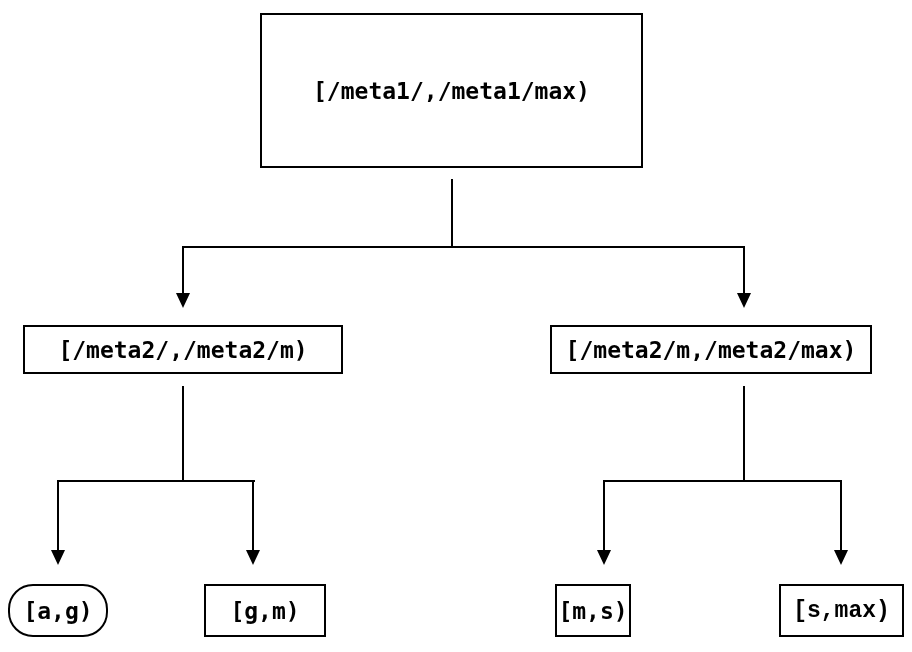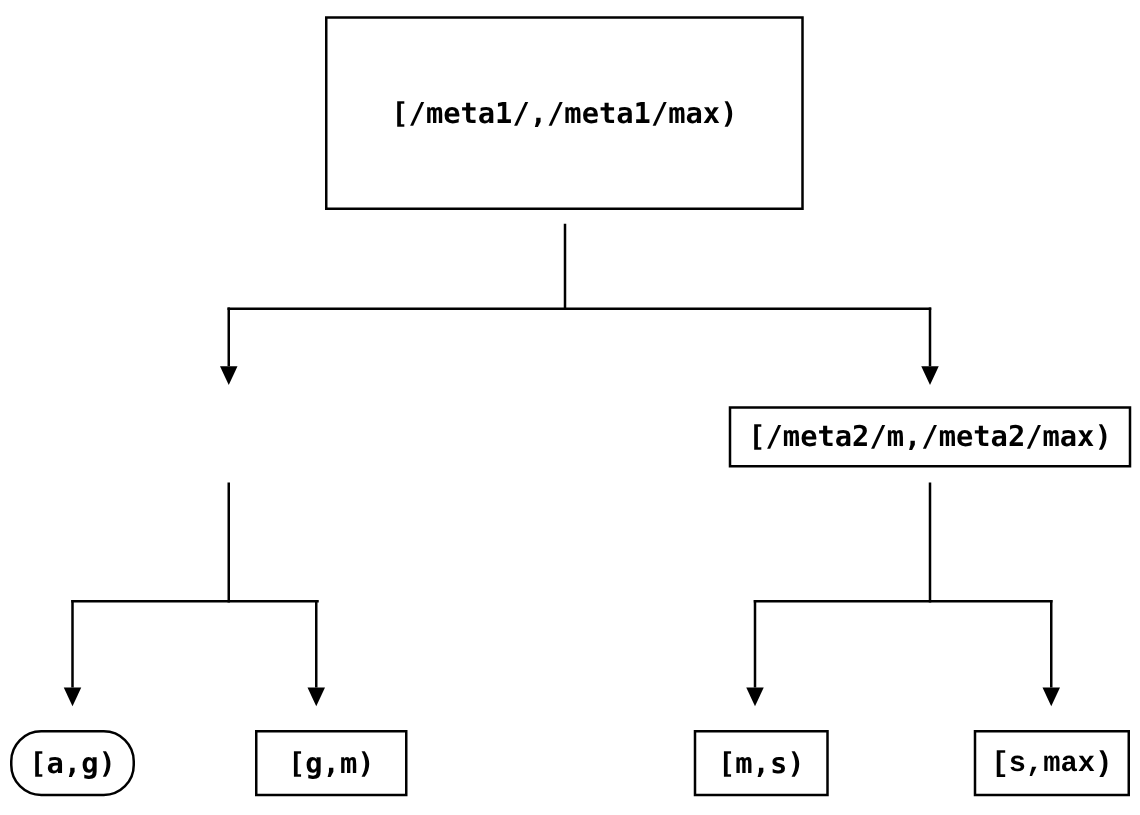--- a/index.html
+++ b/index.html
@@ -37,24 +37,24 @@
     width: 0;
     height: 0;
     border-left: 7px solid transparent;
     border-right: 7px solid transparent;
     border-top: 15px solid #000000;
   }
 
   
   .node-root      { left: 260px; top: 13px;  width: 383px; height: 155px; }
   .node-meta2-low { left: 23px;  top: 325px; width: 320px; height: 49px;  }
-  .node-meta2-high{ left: 583px; top: 325px; width: 322px; height: 49px;  }
+  .node-meta2-high{ left: 550px; top: 325px; width: 322px; height: 49px;  }
   .node-leaf-ag   { left: 8px;   top: 584px; width: 100px; height: 53px; border-radius: 25px;  }
   .node-leaf-gm   { left: 204px; top: 584px; width: 122px;  height: 53px;  }
-  .node-leaf-ms   { left: 555px; top: 584px; width: 108px;  height: 53px; text-align: center;  }
+  .node-leaf-ms   { left: 555px; top: 584px; width: 76px;  height: 53px; text-align: center;  }
   .node-leaf-smax { left: 779px; top: 584px; width: 125px; height: 53px; font-family: Liberation Mono, monospace;  }
 
   
   .e1-stem   { left: 451px; top: 179px; width: 2px;   height: 69px; }
   .e1-cross  { left: 182px; top: 246px; width: 563px; height: 2px;  }
   .e1-drop-l { left: 182px; top: 246px; width: 2px;   height: 47px; }
   .e1-drop-r { left: 743px; top: 246px; width: 2px;   height: 47px; }
   .e1-arr-l  { left: 176px; top: 293px; }
   .e1-arr-r  { left: 737px; top: 293px; }
 
@@ -76,20 +76,23 @@
 </style>
 </head>
 <body>
 
 <div class="canvas">
 
   <div class="node node-root">
     <span>[/meta1/,/meta1/max)</span>
   </div>
 
+  <div class="node node-meta2-low">
+    <span>[/meta2/,/meta2/m)</span>
+  </div>
 
   <div class="node node-meta2-high">
     <span>[/meta2/m,/meta2/max)</span>
   </div>
 
   <div class="node node-leaf-ag">
     <span>[a,g)</span>
   </div>
 
   <div class="node node-leaf-gm">

